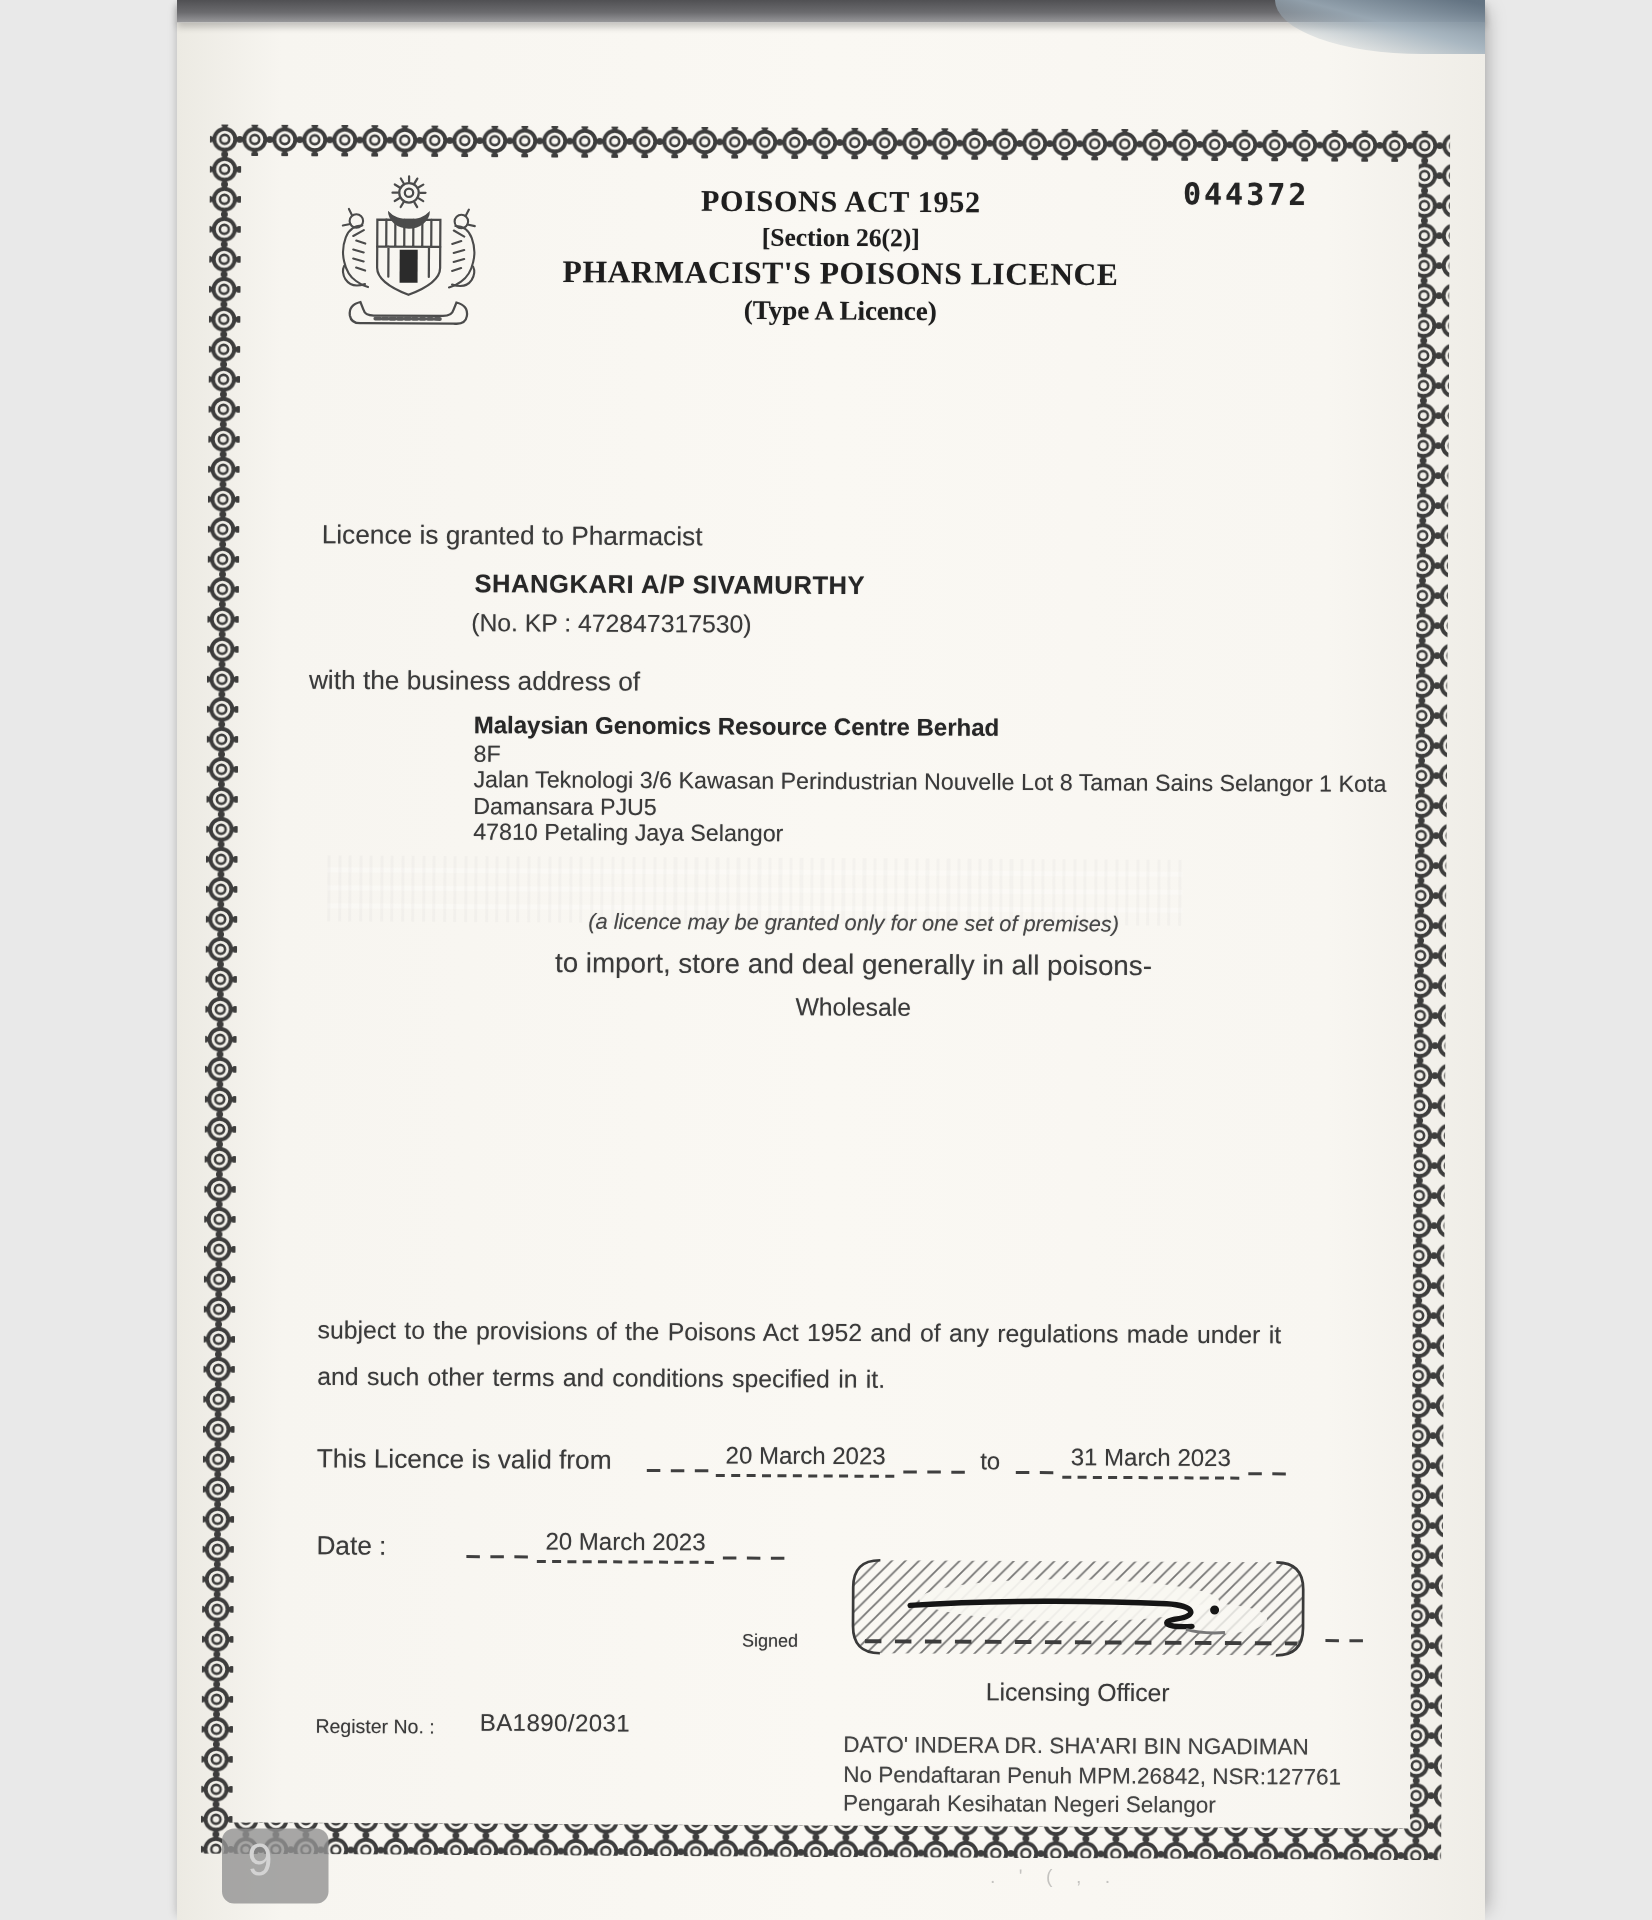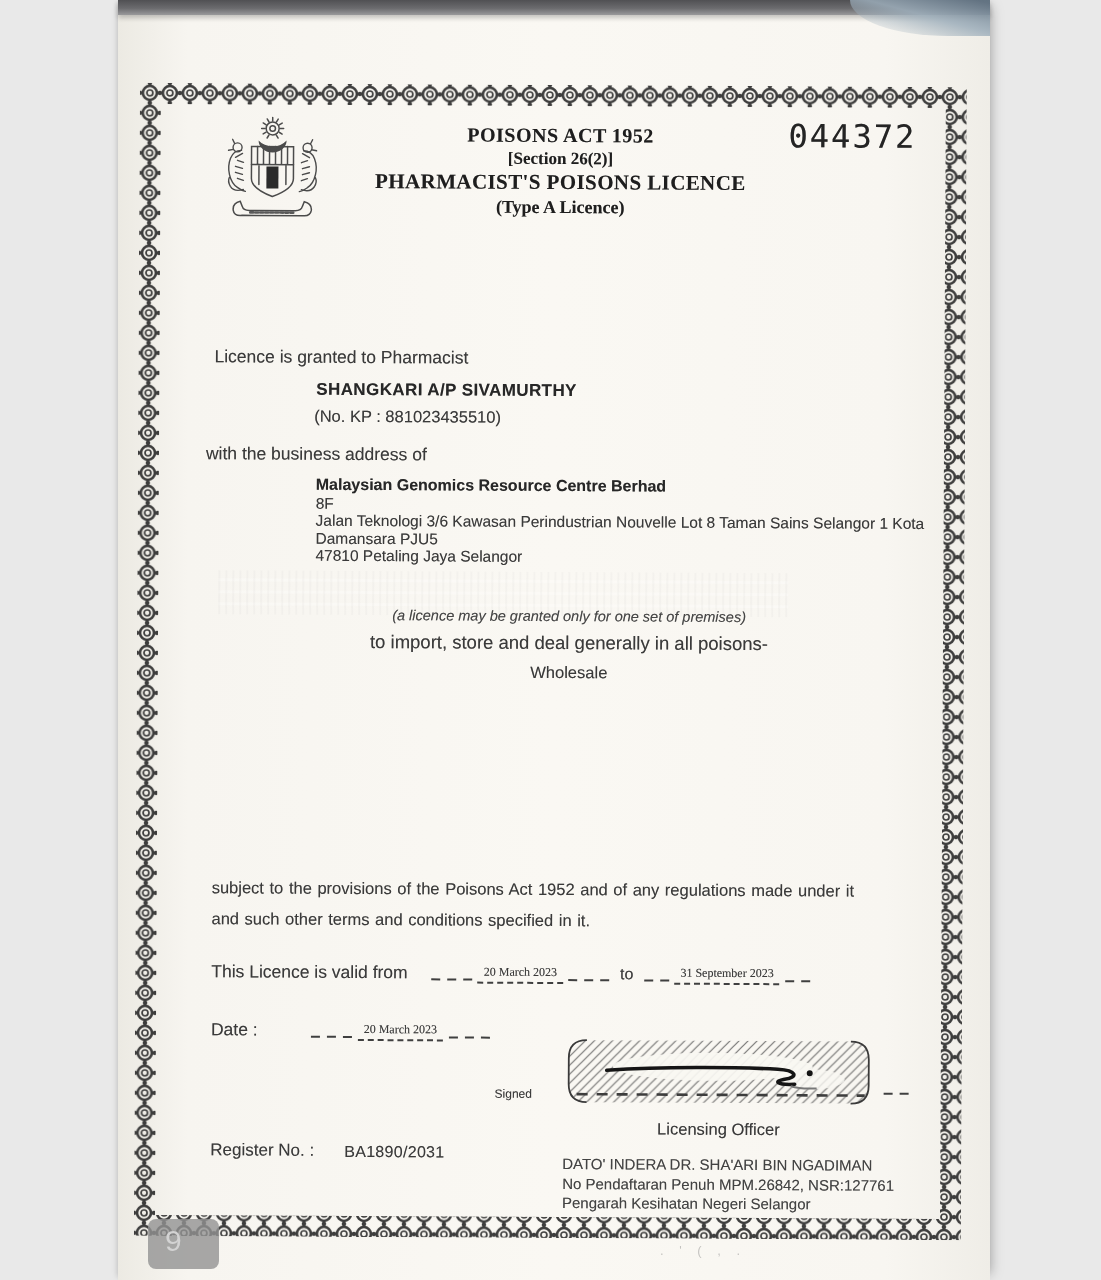--- a/index.html
+++ b/index.html
@@ -24,21 +24,21 @@
   .frame{position:absolute;left:19px;top:85px;}
   .crest{position:absolute;left:86px;top:116px;}
 
   .title-block{position:absolute;left:150px;top:124px;width:580px;text-align:center;
          font-family:"Liberation Serif", serif;font-weight:bold;color:#1e1e1e;}
   .t-act{font-size:20px;letter-spacing:.5px;}
   .t-section{font-size:17px;margin-top:2px;}
   .t-lic{font-size:21px;letter-spacing:.4px;margin-top:1px;}
   .t-type{font-size:18px;margin-top:2px;}
   .serial{position:absolute;left:668px;top:116px;font-family:"DejaVu Sans Mono", monospace;
-         font-size:32px;font-weight:normal;letter-spacing:2px;color:#242424;}
+         font-size:20px;font-weight:bold;letter-spacing:2px;color:#242424;}
 
   .grant-intro{position:absolute;left:95px;top:348px;font-size:17.5px;}
   .pharm-name{position:absolute;left:197px;top:381px;font-size:17px;font-weight:bold;color:#272727;letter-spacing:.4px;}
   .pharm-id{position:absolute;left:195px;top:408px;font-size:16.5px;}
   .addr-intro{position:absolute;left:87px;top:445px;font-size:17.5px;}
   .addr-block{position:absolute;left:197px;top:477px;font-size:15.5px;line-height:17.5px;}
   .biz-name{font-weight:bold;color:#272727;font-size:16px;margin-bottom:1px;}
   .addr-long{white-space:nowrap;}
 
   .center-line{position:absolute;left:60px;right:30px;text-align:center;}
@@ -48,30 +48,30 @@
 
   .prov1{position:absolute;left:95px;top:880px;font-size:16.5px;word-spacing:1px;}
   .prov2{position:absolute;left:95px;top:911px;font-size:16.5px;word-spacing:1px;}
 
   .flex-row{position:absolute;display:flex;align-items:flex-end;}
   .validity-row{left:95px;top:963px;right:30px;}
   .v-label{font-size:17.5px;margin-right:20px;}
   .date-row{left:95px;top:1021px;}
   .d-label{font-size:17.5px;margin-right:50px;}
   .dash{display:inline-block;width:9px;height:5px;border-bottom:2.5px solid #3f3f3f;margin:0 3.5px 3px 3.5px;}
-  .fill-date{font-size:12px;border-bottom:2.5px dashed #3f3f3f;padding:0 6px 2px 6px;margin:0 2px;font-family:Liberation Serif, serif;}
+  .fill-date{font-size:16px;border-bottom:2.5px dashed #3f3f3f;padding:0 6px 2px 6px;margin:0 2px;}
   .v-to{font-size:16px;margin:0 7px 1px 7px;}
 
   .signed-label{position:absolute;left:379px;top:1087px;font-size:12px;}
   .stamp{position:absolute;left:447px;top:1036px;}
   .stamp-trail{position:absolute;left:764px;top:1082px;display:flex;align-items:flex-end;height:14px;}
   .lic-officer{position:absolute;left:488px;top:1119px;width:230px;text-align:center;font-size:16.5px;}
 
   .register-row{left:95px;top:1142px;}
-  .r-label{font-size:17px;margin-right:30px;}
+  .r-label{font-size:13px;margin-right:30px;}
   .r-value{font-size:16px;letter-spacing:.3px;}
   .officer-block{position:absolute;left:447px;top:1154px;font-size:15px;line-height:19.5px;color:#434343;}
 
   .bleed-noise{position:absolute;left:100px;top:572px;width:570px;height:44px;opacity:.5;
     background:repeating-linear-gradient(90deg,rgba(115,115,115,.08) 0 2px,transparent 2px 7px),
                repeating-linear-gradient(0deg,transparent 0 9px,rgba(255,255,255,.5) 9px 12px);
     filter:blur(.4px);}
 
   .page-badge{position:absolute;left:148px;top:1219px;width:71px;height:50px;border-radius:8px;
     background:rgba(146,146,146,.8);z-index:6;}
@@ -130,21 +130,21 @@
       <div class="title-block">
         <div class="t-act">POISONS ACT 1952</div>
         <div class="t-section">[Section 26(2)]</div>
         <div class="t-lic">PHARMACIST'S POISONS LICENCE</div>
         <div class="t-type">(Type A Licence)</div>
       </div>
       <div class="serial">044372</div>
 
       <div class="grant-intro">Licence is granted to Pharmacist</div>
       <div class="pharm-name">SHANGKARI A/P SIVAMURTHY</div>
-      <div class="pharm-id">(No. KP : 881023435510)</div>
+      <div class="pharm-id">(No. KP : 472847317530)</div>
       <div class="addr-intro">with the business address of</div>
       <div class="addr-block">
         <div class="biz-name">Malaysian Genomics Resource Centre Berhad</div>
         <div>8F</div>
         <div class="addr-long">Jalan Teknologi 3/6 Kawasan Perindustrian Nouvelle Lot 8 Taman Sains Selangor 1 Kota</div>
         <div>Damansara PJU5</div>
         <div>47810 Petaling Jaya Selangor</div>
       </div>
 
       <div class="center-line premises-note">(a licence may be granted only for one set of premises)</div>
@@ -159,21 +159,21 @@
         <span class="dash"></span>
         <span class="dash"></span>
         <span class="dash"></span>
         <span class="fill-date">20 March 2023</span>
         <span class="dash"></span>
         <span class="dash"></span>
         <span class="dash"></span>
         <span class="v-to">to</span>
         <span class="dash"></span>
         <span class="dash"></span>
-        <span class="fill-date">31 September 2023</span>
+        <span class="fill-date">31 March 2023</span>
         <span class="dash"></span>
         <span class="dash"></span>
       </div>
 
       <div class="flex-row date-row">
         <span class="d-label">Date :</span>
         <span class="dash"></span>
         <span class="dash"></span>
         <span class="dash"></span>
         <span class="fill-date">20 March 2023</span>

